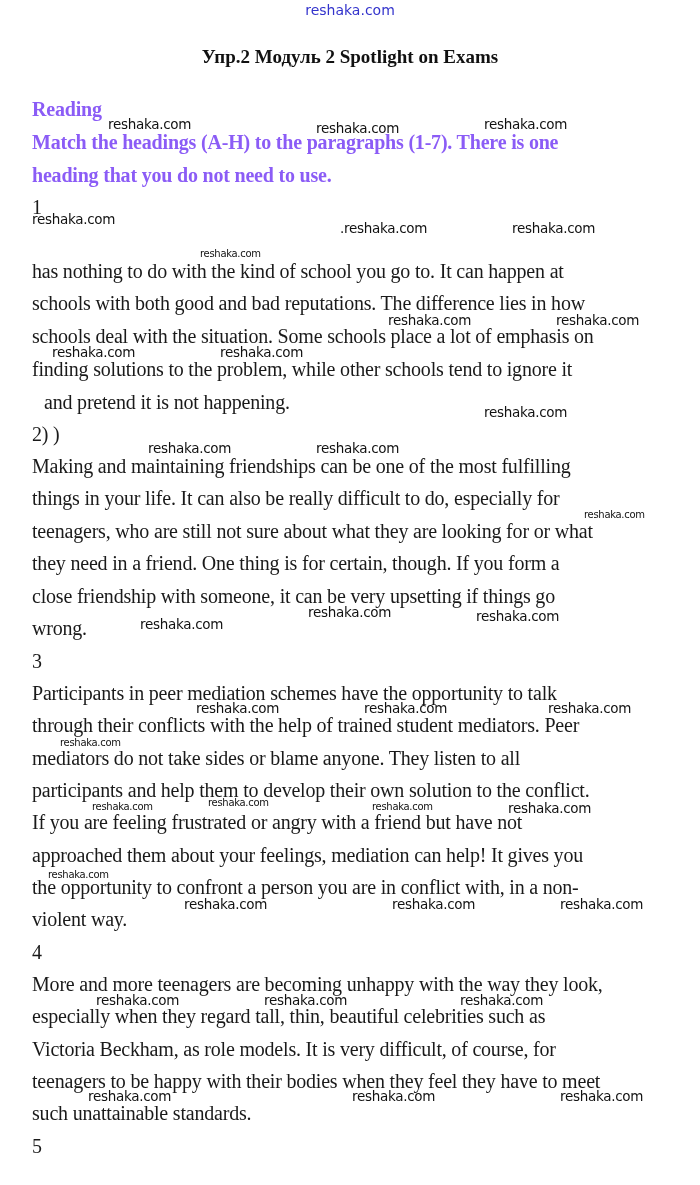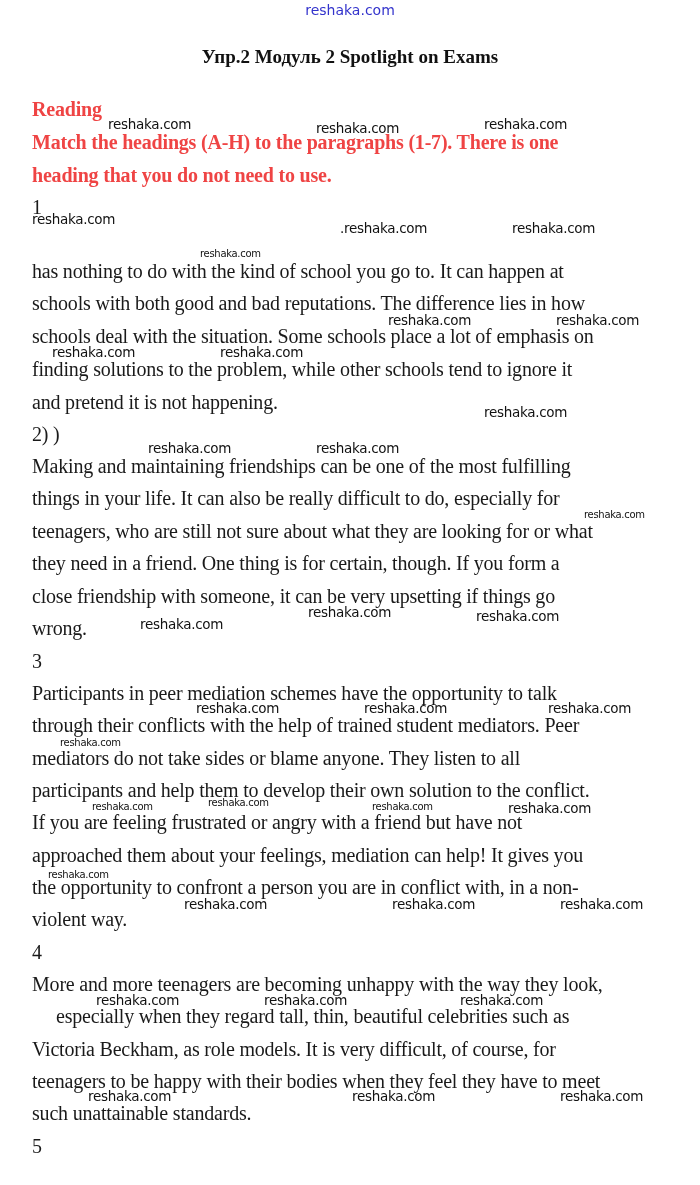--- a/index.html
+++ b/index.html
@@ -12,21 +12,21 @@
   }
   .title {
     position: absolute; top: 46px; left: 0; width: 700px; text-align: center;
     font-family: "Liberation Serif", serif; font-weight: bold; font-size: 19px; color: #111;
   }
   .line {
     position: absolute; left: 32px;
     font-family: "Liberation Serif", serif; font-size: 20px; color: #1a1a1a;
     white-space: nowrap; letter-spacing: -0.2px;
   }
-  .bold { font-weight: bold; color: #ef4444; }
+  .bold { font-weight: bold; color: #8b5cf6; }
   .wm {
     position: absolute; font-family: "DejaVu Sans", sans-serif; font-size: 13.5px;
     color: #111; white-space: nowrap; letter-spacing: -0.3px;
   }
   .wm.small { font-size: 10px; }
 </style>
 </head>
 <body>
 
 <div class="page">
@@ -35,21 +35,21 @@
 
   <div class="line bold" style="top:98px;">Reading</div>
   <div class="line bold" style="top:131px;">Match the headings (A-H) to the paragraphs (1-7). There is one</div>
   <div class="line bold" style="top:164px;">heading that you do not need to use.</div>
 
   <div class="line" style="top:196px;">1</div>
   <div class="line" style="top:260px;">has nothing to do with the kind of school you go to. It can happen at</div>
   <div class="line" style="top:292px;">schools with both good and bad reputations. The difference lies in how</div>
   <div class="line" style="top:325px;">schools deal with the situation. Some schools place a lot of emphasis on</div>
   <div class="line" style="top:358px;">finding solutions to the problem, while other schools tend to ignore it</div>
-  <div class="line" style="top:391px;">and pretend it is not happening.</div>
+  <div class="line" style="top:391px;margin-left:12px;">and pretend it is not happening.</div>
 
   <div class="line" style="top:423px;">2) )</div>
   <div class="line" style="top:455px;">Making and maintaining friendships can be one of the most fulfilling</div>
   <div class="line" style="top:487px;">things in your life. It can also be really difficult to do, especially for</div>
   <div class="line" style="top:520px;">teenagers, who are still not sure about what they are looking for or what</div>
   <div class="line" style="top:552px;">they need in a friend. One thing is for certain, though. If you form a</div>
   <div class="line" style="top:585px;">close friendship with someone, it can be very upsetting if things go</div>
   <div class="line" style="top:617px;">wrong.</div>
 
   <div class="line" style="top:650px;">3</div>
@@ -57,21 +57,21 @@
   <div class="line" style="top:714px;">through their conflicts with the help of trained student mediators. Peer</div>
   <div class="line" style="top:747px;">mediators do not take sides or blame anyone. They listen to all</div>
   <div class="line" style="top:779px;">participants and help them to develop their own solution to the conflict.</div>
   <div class="line" style="top:811px;">If you are feeling frustrated or angry with a friend but have not</div>
   <div class="line" style="top:844px;">approached them about your feelings, mediation can help! It gives you</div>
   <div class="line" style="top:876px;">the opportunity to confront a person you are in conflict with, in a non-</div>
   <div class="line" style="top:908px;">violent way.</div>
 
   <div class="line" style="top:941px;">4</div>
   <div class="line" style="top:973px;">More and more teenagers are becoming unhappy with the way they look,</div>
-  <div class="line" style="top:1005px;margin-left:24px;">especially when they regard tall, thin, beautiful celebrities such as</div>
+  <div class="line" style="top:1005px;">especially when they regard tall, thin, beautiful celebrities such as</div>
   <div class="line" style="top:1070px;">teenagers to be happy with their bodies when they feel they have to meet</div>
   <div class="line" style="top:1038px;">Victoria Beckham, as role models. It is very difficult, of course, for</div>
   <div class="line" style="top:1102px;">such unattainable standards.</div>
 
   <div class="line" style="top:1135px;">5</div>
 
   <span class="wm" style="left:108px;top:116px;">reshaka.com</span>
   <span class="wm" style="left:316px;top:120px;">reshaka.com</span>
   <span class="wm" style="left:484px;top:116px;">reshaka.com</span>
 

